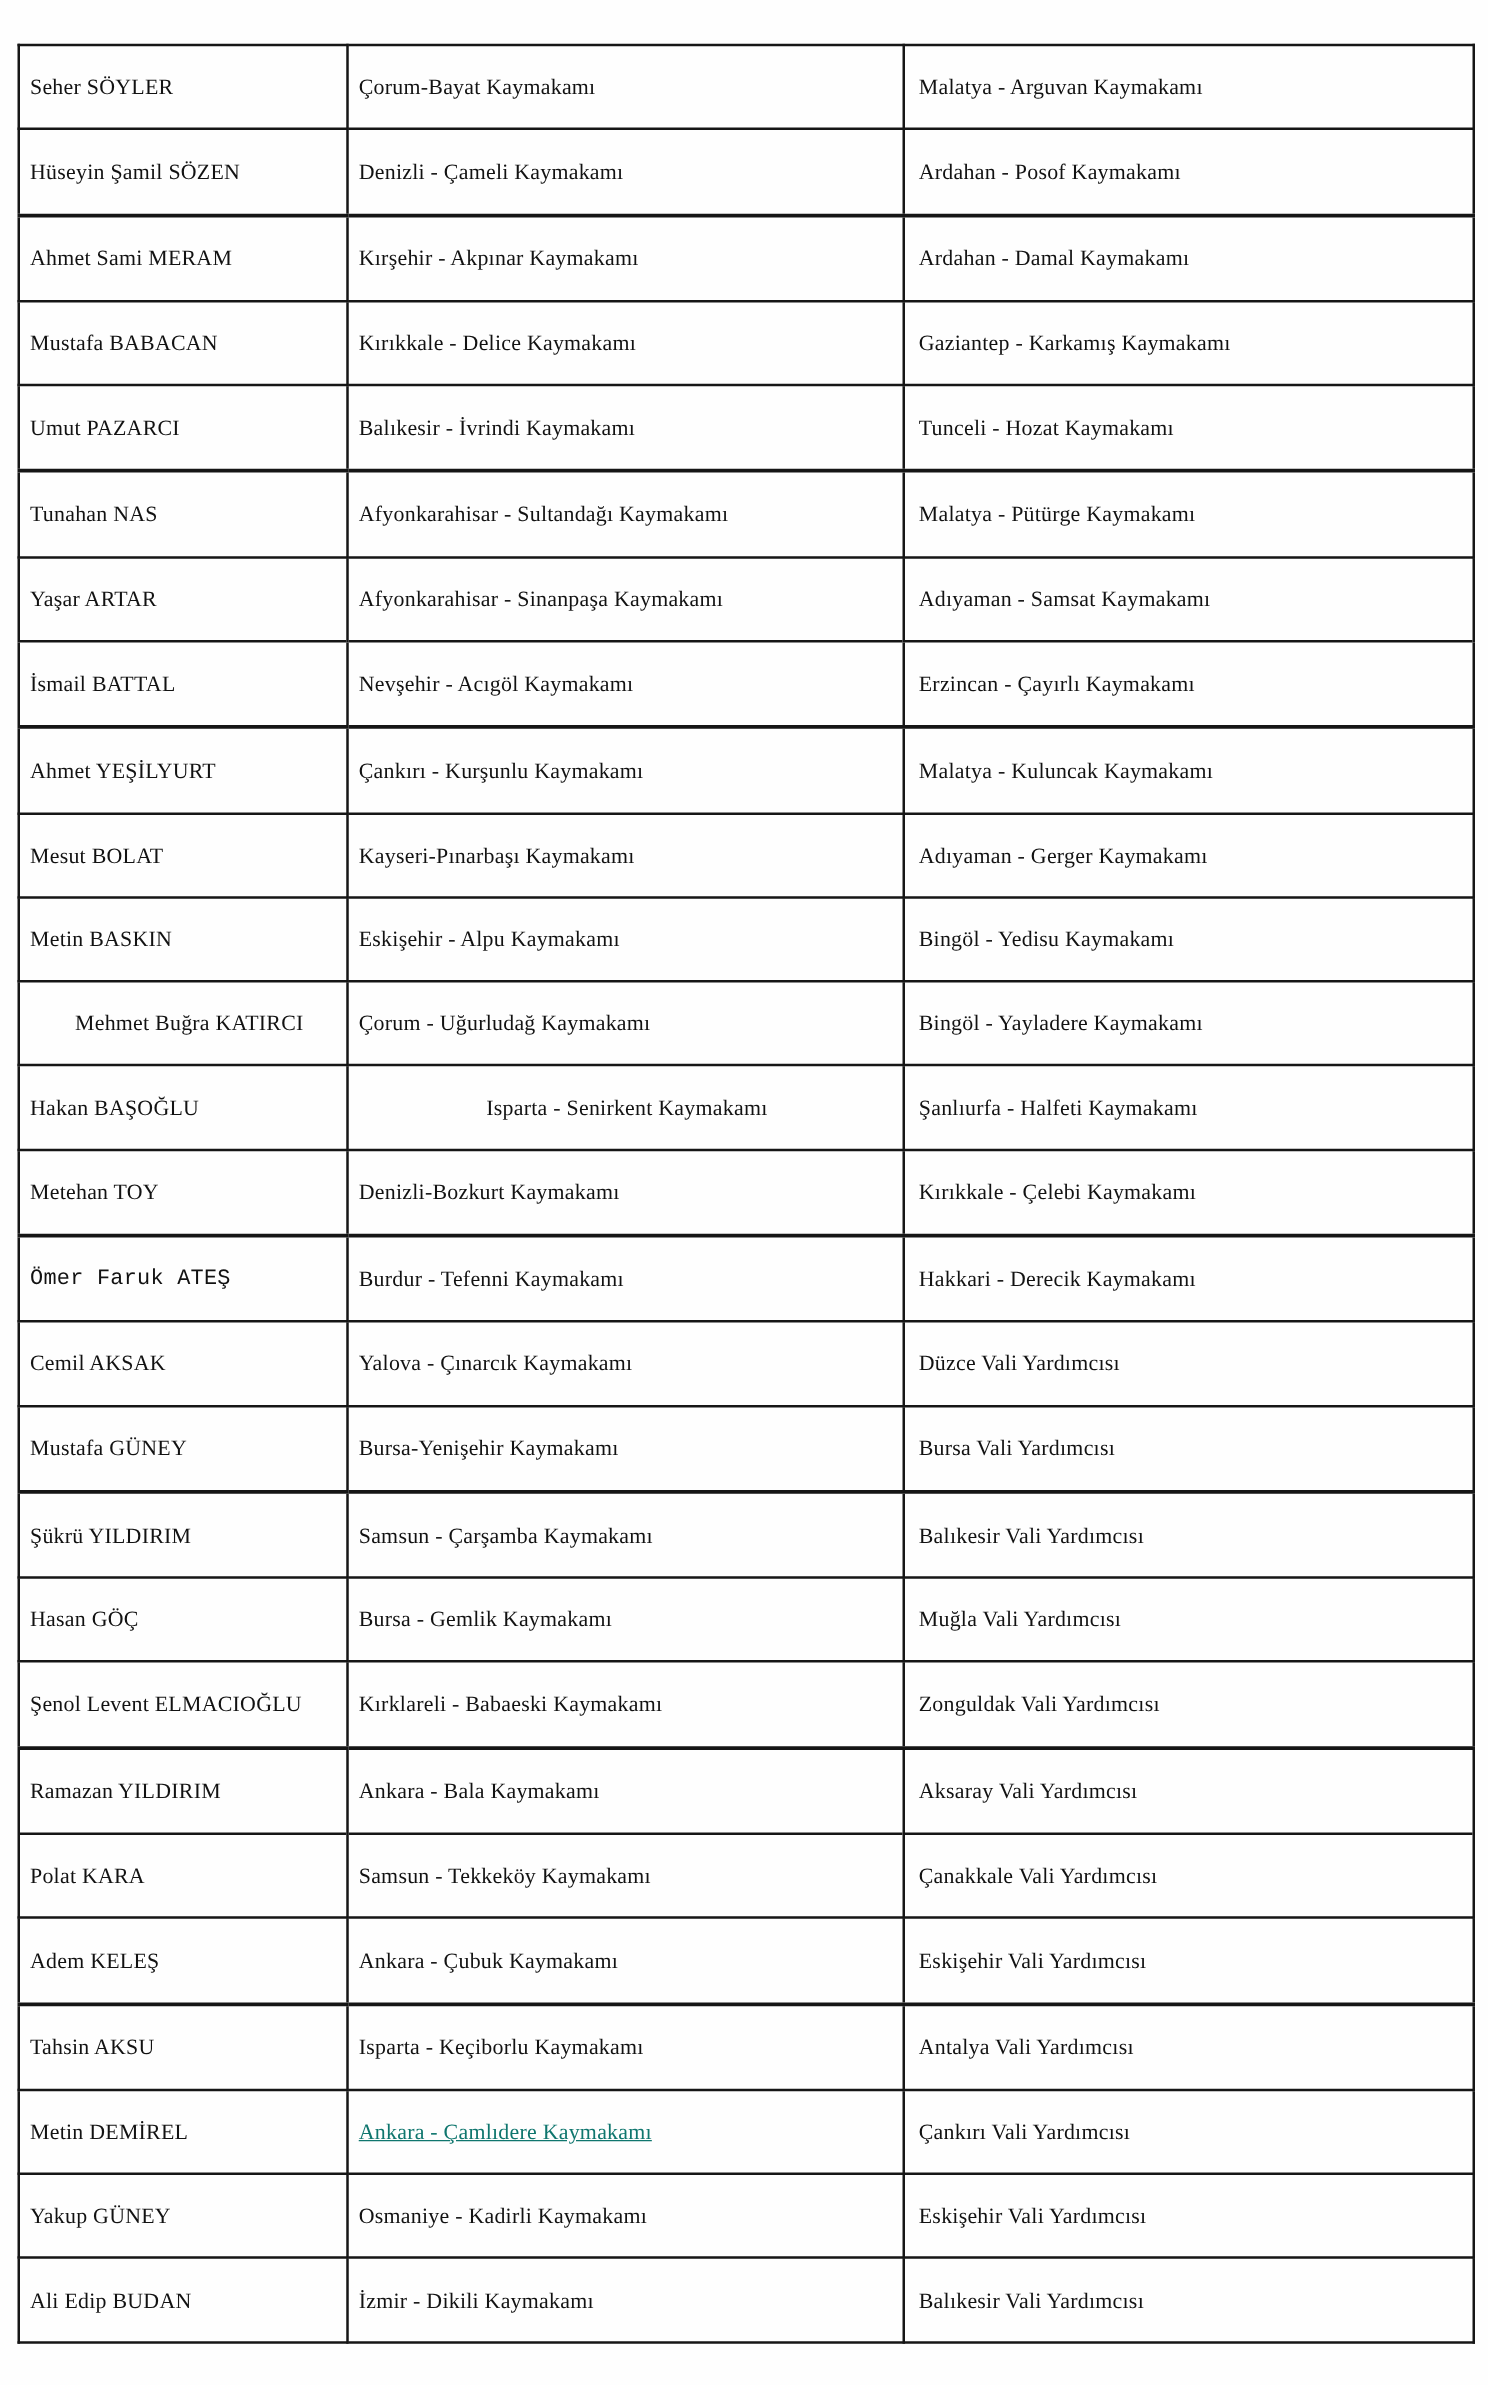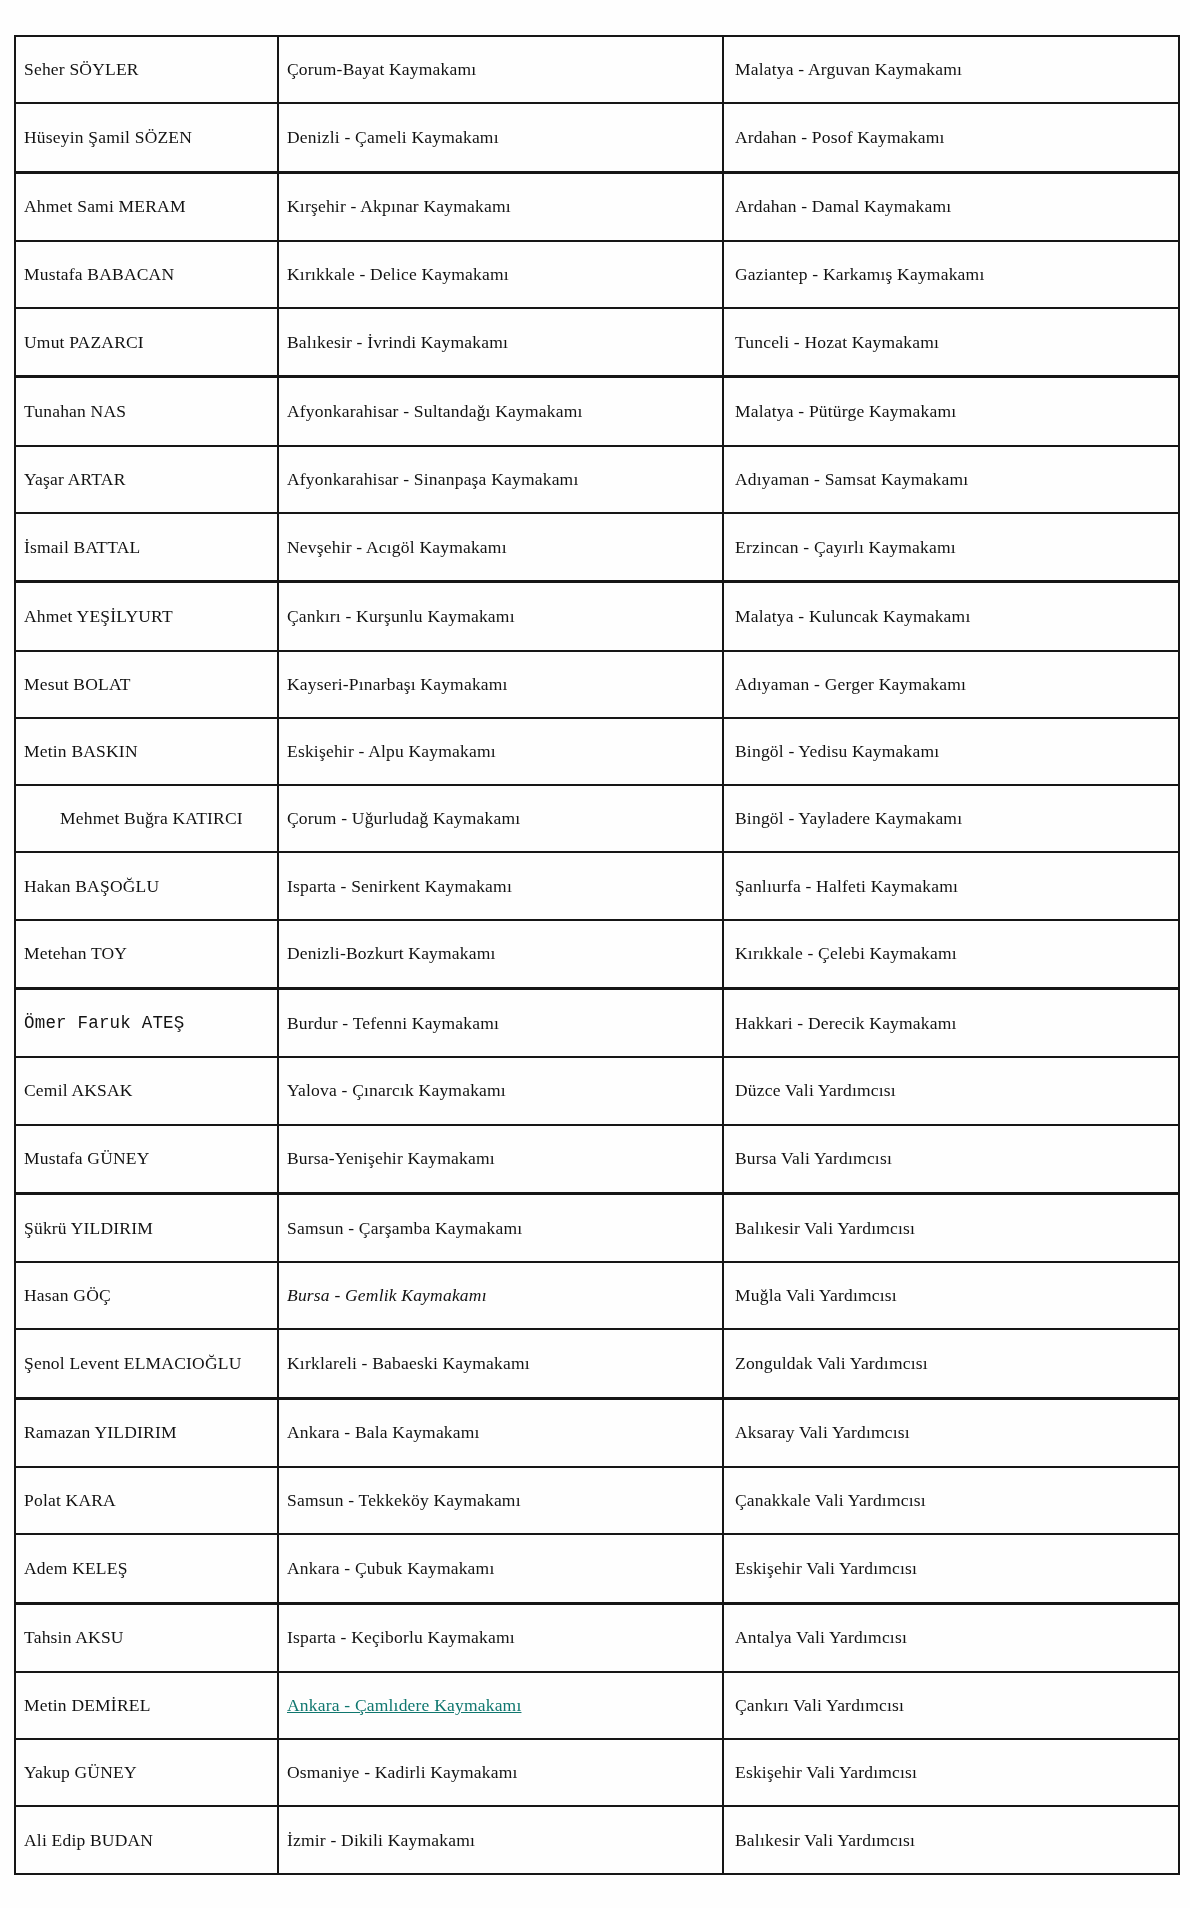--- a/index.html
+++ b/index.html
@@ -111,21 +111,21 @@
           <td class="col-from" style="color: rgb(18, 18, 18); border-color: rgb(22, 22, 22);">Eskişehir - Alpu Kaymakamı</td>
           <td class="col-to" style="color: rgb(18, 18, 18); border-color: rgb(22, 22, 22);">Bingöl - Yedisu Kaymakamı</td>
         </tr>
         <tr>
           <td class="col-name" style="color: rgb(18, 18, 18); border-color: rgb(22, 22, 22); padding-left: 44px;">Mehmet Buğra KATIRCI</td>
           <td class="col-from" style="color: rgb(18, 18, 18); border-color: rgb(22, 22, 22);">Çorum - Uğurludağ Kaymakamı</td>
           <td class="col-to" style="color: rgb(18, 18, 18); border-color: rgb(22, 22, 22);">Bingöl - Yayladere Kaymakamı</td>
         </tr>
         <tr>
           <td class="col-name" style="color: rgb(18, 18, 18); border-color: rgb(22, 22, 22);">Hakan BAŞOĞLU</td>
-          <td class="col-from" style="color: rgb(18, 18, 18); border-color: rgb(22, 22, 22);">Isparta - Senirkent Kaymakamı</td>
+          <td class="col-from" style="color: rgb(18, 18, 18); border-color: rgb(22, 22, 22); text-align: center;">Isparta - Senirkent Kaymakamı</td>
           <td class="col-to" style="color: rgb(18, 18, 18); border-color: rgb(22, 22, 22);">Şanlıurfa - Halfeti Kaymakamı</td>
         </tr>
         <tr>
           <td class="col-name" style="color: rgb(18, 18, 18); border-color: rgb(22, 22, 22);">Metehan TOY</td>
           <td class="col-from" style="color: rgb(18, 18, 18); border-color: rgb(22, 22, 22);">Denizli-Bozkurt Kaymakamı</td>
           <td class="col-to" style="color: rgb(18, 18, 18); border-color: rgb(22, 22, 22);">Kırıkkale - Çelebi Kaymakamı</td>
         </tr>
         <tr>
           <td class="col-name" style="color: rgb(18, 18, 18); border-color: rgb(22, 22, 22); font-family: Liberation Mono, monospace;">Ömer Faruk ATEŞ</td>
           <td class="col-from" style="color: rgb(18, 18, 18); border-color: rgb(22, 22, 22);">Burdur - Tefenni Kaymakamı</td>
@@ -141,21 +141,21 @@
           <td class="col-from" style="color: rgb(18, 18, 18); border-color: rgb(22, 22, 22);">Bursa-Yenişehir Kaymakamı</td>
           <td class="col-to" style="color: rgb(18, 18, 18); border-color: rgb(22, 22, 22);">Bursa Vali Yardımcısı</td>
         </tr>
         <tr>
           <td class="col-name" style="color: rgb(18, 18, 18); border-color: rgb(22, 22, 22);">Şükrü YILDIRIM</td>
           <td class="col-from" style="color: rgb(18, 18, 18); border-color: rgb(22, 22, 22);">Samsun - Çarşamba Kaymakamı</td>
           <td class="col-to" style="color: rgb(18, 18, 18); border-color: rgb(22, 22, 22);">Balıkesir Vali Yardımcısı</td>
         </tr>
         <tr>
           <td class="col-name" style="color: rgb(18, 18, 18); border-color: rgb(22, 22, 22); margin-left: 20px;">Hasan GÖÇ</td>
-          <td class="col-from" style="color: rgb(18, 18, 18); border-color: rgb(22, 22, 22); font-style: italic;">Bursa - Gemlik Kaymakamı</td>
+          <td class="col-from" style="color: rgb(18, 18, 18); border-color: rgb(22, 22, 22);">Bursa - Gemlik Kaymakamı</td>
           <td class="col-to" style="color: rgb(18, 18, 18); border-color: rgb(22, 22, 22);">Muğla Vali Yardımcısı</td>
         </tr>
         <tr>
           <td class="col-name" style="color: rgb(18, 18, 18); border-color: rgb(22, 22, 22);">Şenol Levent ELMACIOĞLU</td>
           <td class="col-from" style="color: rgb(18, 18, 18); border-color: rgb(22, 22, 22);">Kırklareli - Babaeski Kaymakamı</td>
           <td class="col-to" style="color: rgb(18, 18, 18); border-color: rgb(22, 22, 22);">Zonguldak Vali Yardımcısı</td>
         </tr>
         <tr>
           <td class="col-name" style="color: rgb(18, 18, 18); border-color: rgb(22, 22, 22);">Ramazan YILDIRIM</td>
           <td class="col-from" style="color: rgb(18, 18, 18); border-color: rgb(22, 22, 22);">Ankara - Bala Kaymakamı</td>

